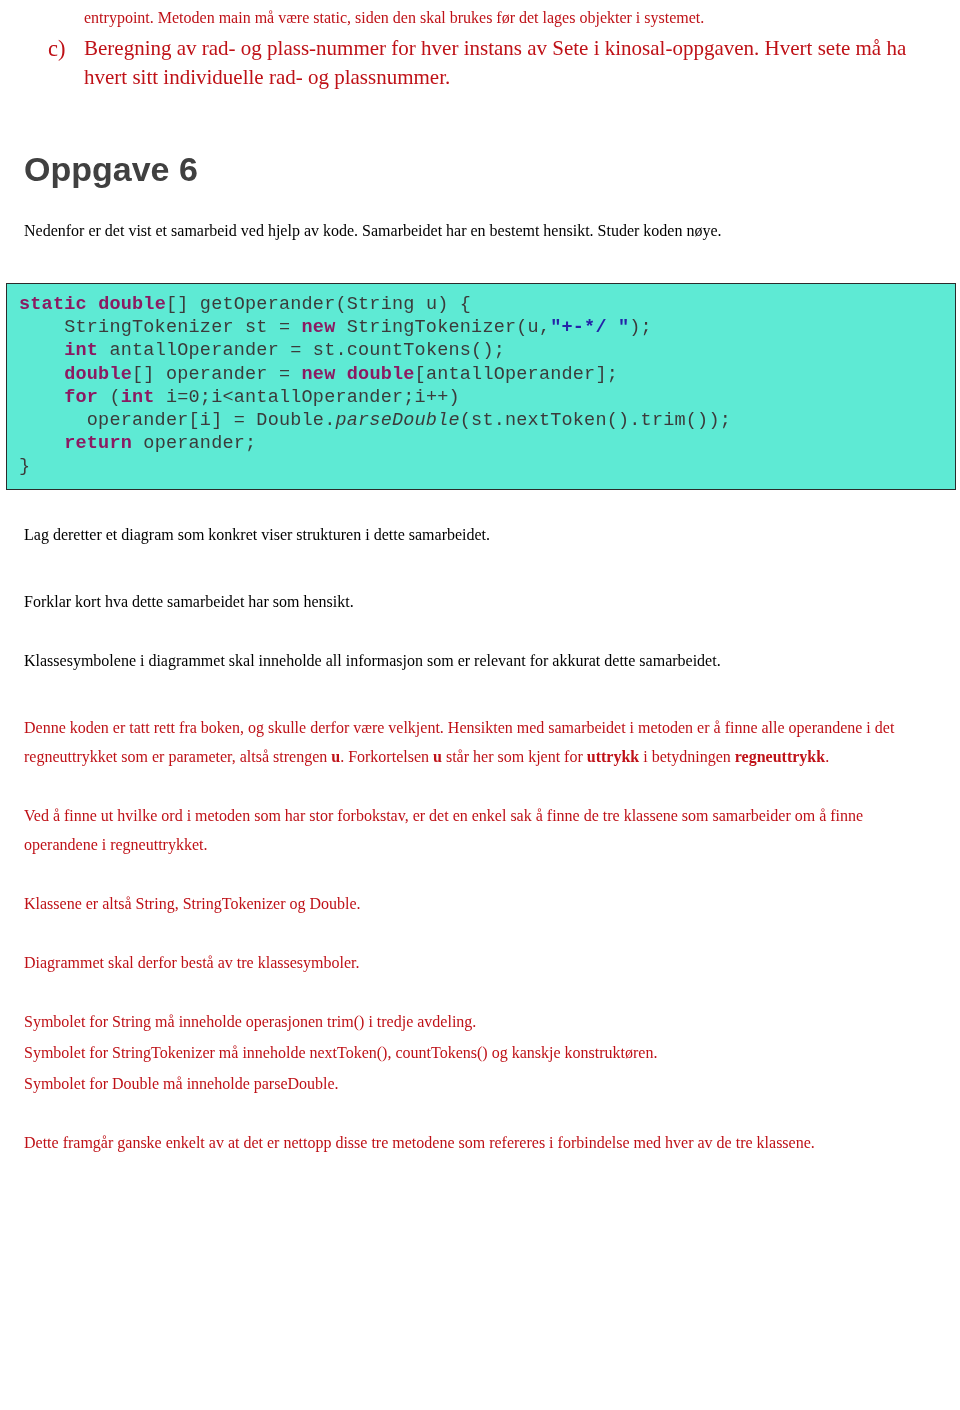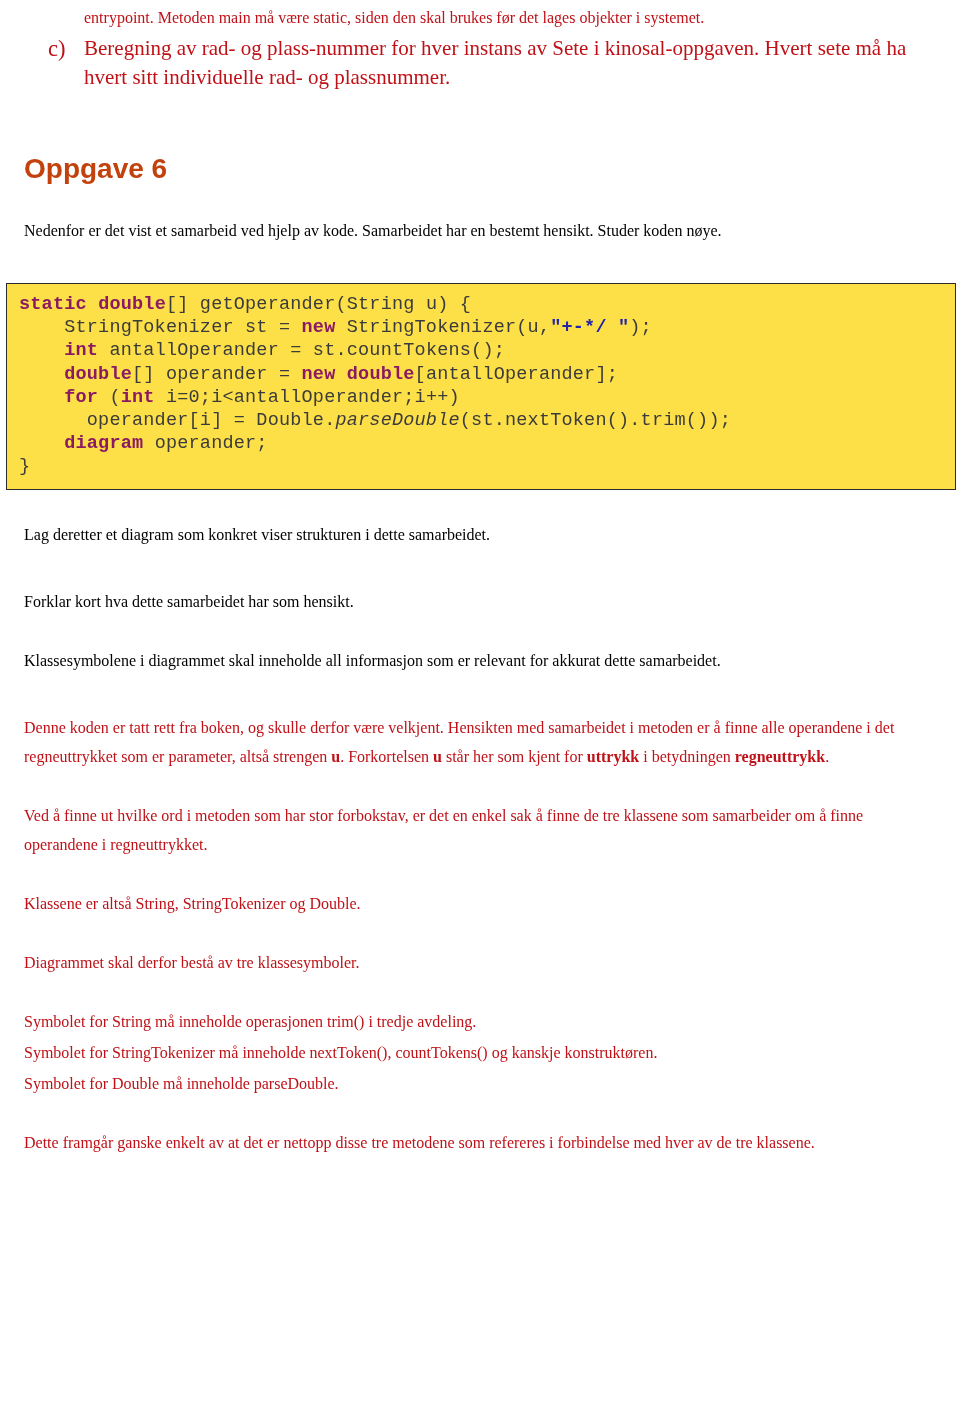--- a/index.html
+++ b/index.html
@@ -54,41 +54,41 @@
   .list-body {
     flex: 1 1 auto;
     font-size: 21px;
     line-height: 29px;
   }
 
   
   .heading {
     font-family: "Liberation Sans", "DejaVu Sans", sans-serif;
     font-weight: bold;
-    font-size: 28px;
+    font-size: 34px;
     line-height: 30px;
-    color: #c2410c;
+    color: #404040;
     margin: 0;
     padding-top: 62px;
     padding-left: 2px;
   }
   .intro {
     padding-top: 32px;
     padding-left: 2px;
   }
 
   
   .code-wrap {
     margin-top: 38px;
     margin-left: -16px;
     margin-right: -17px;
   }
   .code-box {
     border: 1.5px solid #2b2b2b;
-    background: #fde047;
+    background: #5eead4;
     padding: 9px 10px 9px 12px;
     box-sizing: border-box;
     width: 950px;
     height: 207px;
     overflow: hidden;
   }
   pre.code {
     margin: 0;
     font-family: "Liberation Mono", "DejaVu Sans Mono", monospace;
     font-size: 18.5px;
@@ -126,21 +126,21 @@
   <p class="body-text black intro">Nedenfor er det vist et samarbeid ved hjelp av kode. Samarbeidet har en bestemt hensikt. Studer koden nøye.</p>
 
   <div class="code-wrap">
     <div class="code-box">
 <pre class="code"><span class="kw">static</span> <span class="kw">double</span>[] getOperander(String u) {
     StringTokenizer st = <span class="kw">new</span> StringTokenizer(u,<span class="str">"+-*/ "</span>);
     <span class="kw">int</span> antallOperander = st.countTokens();
     <span class="kw">double</span>[] operander = <span class="kw">new</span> <span class="kw">double</span>[antallOperander];
     <span class="kw">for</span> (<span class="kw">int</span> i=0;i&lt;antallOperander;i++)
       operander[i] = Double.<span class="ital">parseDouble</span>(st.nextToken().trim());
-    <span class="kw">diagram</span> operander;
+    <span class="kw">return</span> operander;
 }</pre>
     </div>
   </div>
 
   <div class="after-code">
     <p class="body-text black p-gap-md">Lag deretter et diagram som konkret viser strukturen i dette samarbeidet.</p>
     <p class="body-text black p-gap-lg">Forklar kort hva dette samarbeidet har som hensikt.</p>
     <p class="body-text black p-gap-md">Klassesymbolene i diagrammet skal inneholde all informasjon som er relevant for akkurat dette samarbeidet.</p>
   </div>
 

